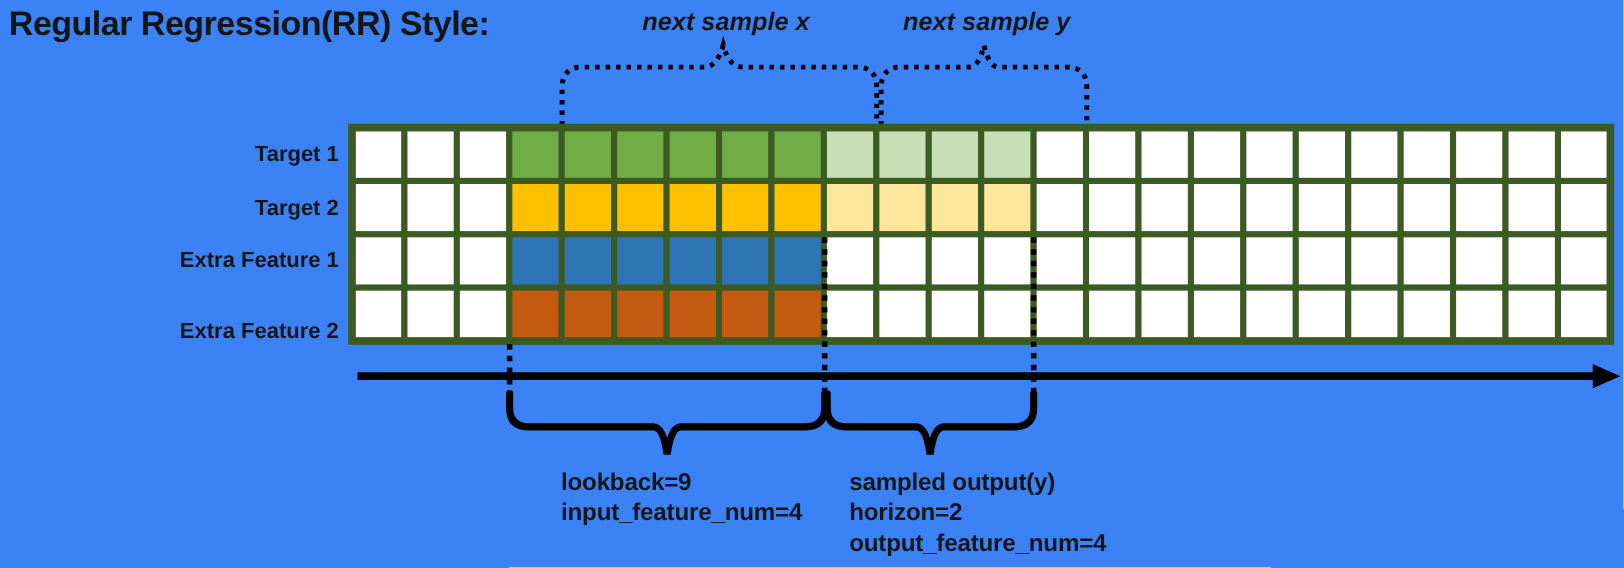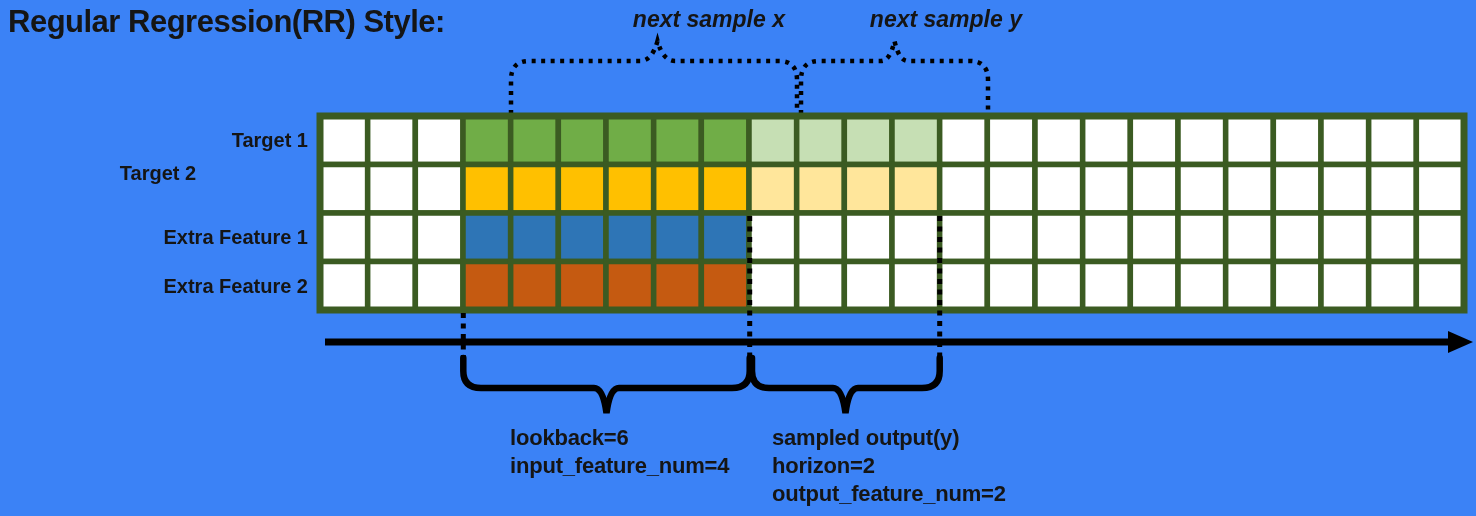--- a/index.html
+++ b/index.html
@@ -8,21 +8,21 @@
     width:1476px;height:516px;
     background:#3b82f6;
     font-family:"Liberation Sans", sans-serif;
     overflow:hidden;
   }
   #diagram-svg{position:absolute;left:0;top:0;}
   .txt{position:absolute;color:#151515;white-space:nowrap;}
   .title{left:8px;top:4px;font-size:31px;font-weight:700;letter-spacing:-0.5px;}
   .rowlab{left:8px;width:300px;text-align:right;font-size:20px;font-weight:700;line-height:36px;}
   .timelab{left:8px;width:297px;text-align:right;font-size:28px;font-weight:700;line-height:36px;top:324px;}
-  .nextlab{width:250px;text-align:right;font-size:23px;font-weight:700;font-style:italic;top:6px;}
+  .nextlab{width:250px;text-align:center;font-size:23px;font-weight:700;font-style:italic;top:6px;}
   .block{font-size:22px;font-weight:700;line-height:28px;letter-spacing:-0.2px;}
   .block div{height:28px;}
 </style>
 </head>
 <body>
 
 <div id="canvas">
 
   <svg id="diagram-svg" width="1476" height="516" viewBox="0 0 1476 516">
 
@@ -141,28 +141,28 @@
 
     <path d="M752 358 L752 371 Q752 388 769 388 L833 388 Q842 388 845.5 413 Q849 388 858 388 L922 388 Q939.7 388 939.7 371 L939.7 358" fill="none" stroke="#000" stroke-width="6.5" stroke-linecap="round"></path>
   </svg>
 
   <div class="txt title">Regular Regression(RR) Style:</div>
 
   <div class="txt nextlab" style="left:535px;">next sample x</div>
   <div class="txt nextlab" style="left:772px;">next sample y</div>
 
   <div class="txt rowlab" style="top:122px;">Target 1</div>
-  <div class="txt rowlab" style="top:155px;text-align:center;">Target 2</div>
+  <div class="txt rowlab" style="top:171px;">Target 2</div>
   <div class="txt rowlab" style="top:219px;">Extra Feature 1</div>
-  <div class="txt rowlab" style="top:268px;">Extra Feature 2</div>
+  <div class="txt rowlab" style="top:283px;">Extra Feature 2</div>
 
 
   <div class="txt block" style="left:510px;top:424px;">
-    <div>lookback=6</div>
+    <div>lookback=9</div>
     <div>input_feature_num=4</div>
   </div>
   <div class="txt block" style="left:772px;top:424px;">
     <div>sampled output(y)</div>
     <div>horizon=2</div>
-    <div>output_feature_num=2</div>
+    <div>output_feature_num=4</div>
   </div>
 
 </div>
 
 </body></html>

